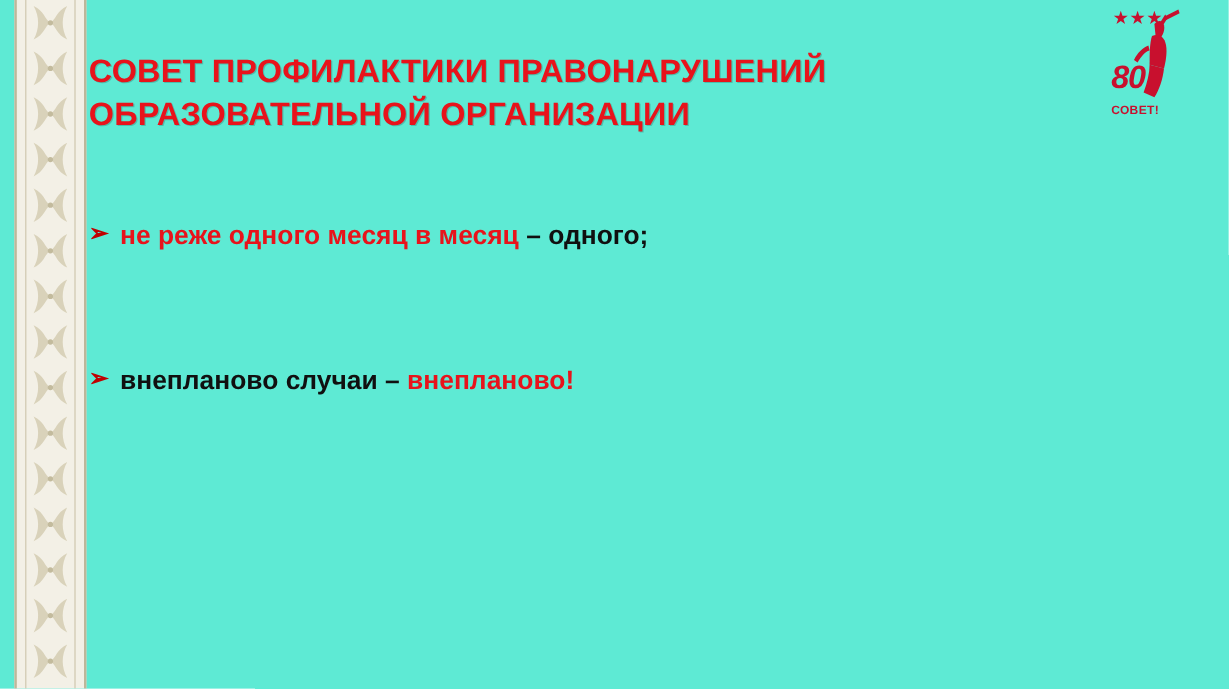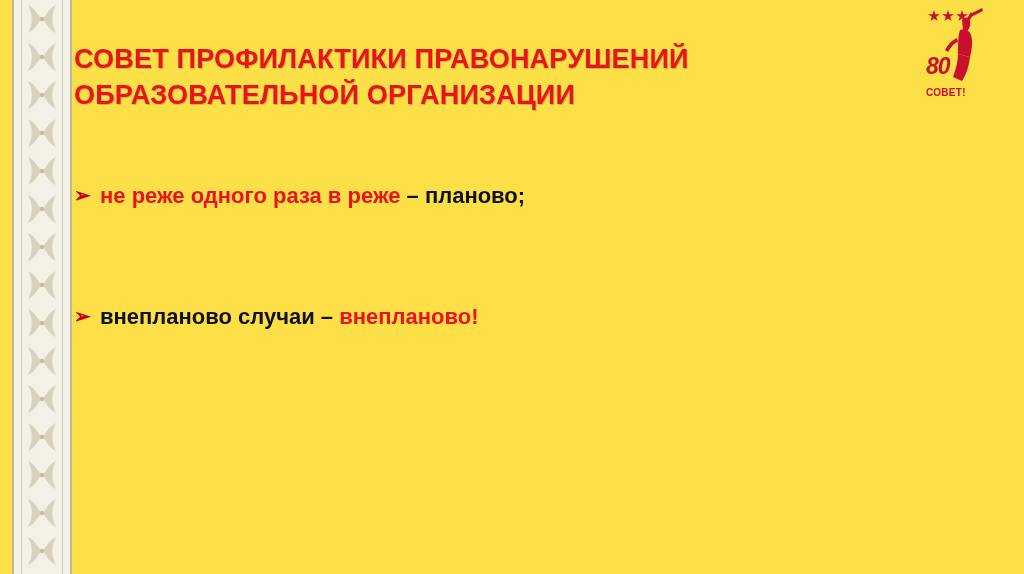--- a/index.html
+++ b/index.html
@@ -7,21 +7,21 @@
     padding: 0;
     background: #ffffff;
   }
   body {
     font-family: "Liberation Sans", sans-serif;
   }
   .slide {
     position: relative;
     width: 1024px;
     height: 574px;
-    background: #fde047;
+    background: #5eead4;
     overflow: hidden;
   }
 
   
   .ornament {
     position: absolute;
     left: 12px;
     top: 0;
     width: 56px;
     height: 574px;
@@ -106,21 +106,21 @@
     position: absolute;
     top: 2px;
     left: 4px;
     width: 70px;
     height: 12px;
   }
   .emblem .eighty {
     position: absolute;
     left: 2px;
     bottom: 22px;
-    font-size: 23px;
+    font-size: 27px;
     font-weight: bold;
     color: #c8102e;
     letter-spacing: -1px;
     font-style: italic;
   }
   .emblem .pobeda {
     position: absolute;
     left: 2px;
     bottom: 4px;
     font-size: 10px;
@@ -221,21 +221,21 @@
       </div>
   </div>
 
   <div class="title">СОВЕТ ПРОФИЛАКТИКИ ПРАВОНАРУШЕНИЙ ОБРАЗОВАТЕЛЬНОЙ ОРГАНИЗАЦИИ</div>
 
   <div class="bullet-list">
 
     <div class="bullet first">
       <span class="bullet-marker">➢</span>
       <span class="bullet-text">
-        <span class="red">не реже одного раза в реже</span><span class="black"> – планово;</span>
+        <span class="red">не реже одного месяц в месяц</span><span class="black"> – одного;</span>
       </span>
     </div>
 
     <div class="bullet second">
       <span class="bullet-marker">➢</span>
       <span class="bullet-text">
         <span class="black">внепланово случаи – </span><span class="red">внепланово!</span>
       </span>
     </div>
 

